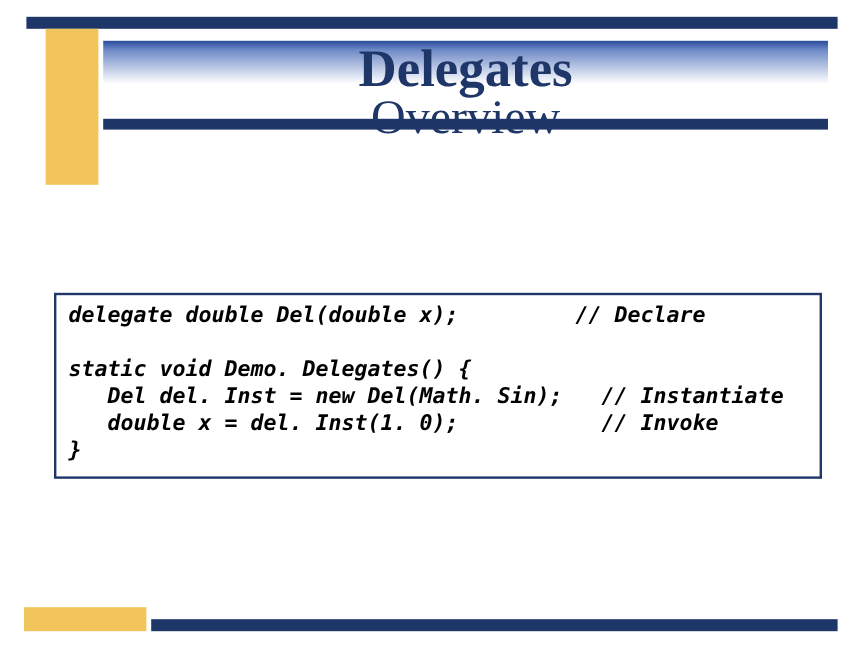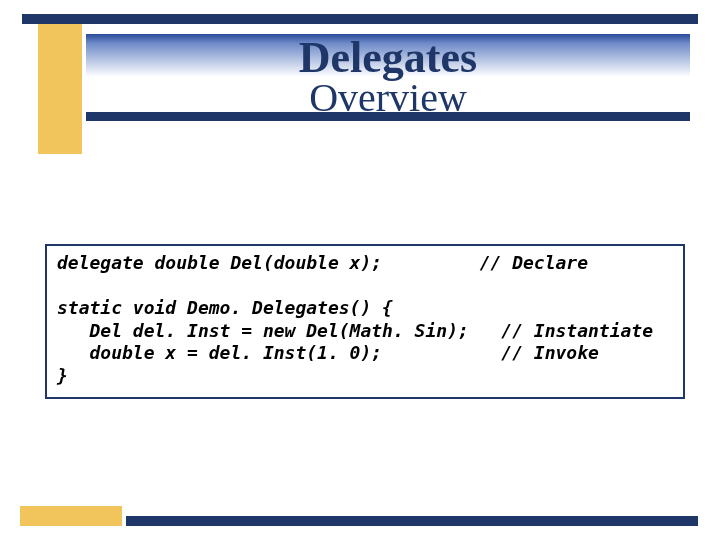--- a/index.html
+++ b/index.html
@@ -25,21 +25,21 @@
     left: 38px;
     width: 44px;
     height: 130px;
     background: #f1c55b;
   }
   .title-block {
     position: absolute;
     top: 34px;
     left: 86px;
     right: 30px;
-    height: 87px;
+    height: 74px;
     background: linear-gradient(to bottom, #2a4a9b 0%, #6f8bc8 12%, #ffffff 55%, #ffffff 100%);
     text-align: center;
     border-bottom: 9px solid #1f3668;
   }
   .title-block h1 {
     font-family: "Times New Roman", Times, serif;
     font-weight: bold;
     font-size: 44px;
     color: #1f3668;
     line-height: 1;

